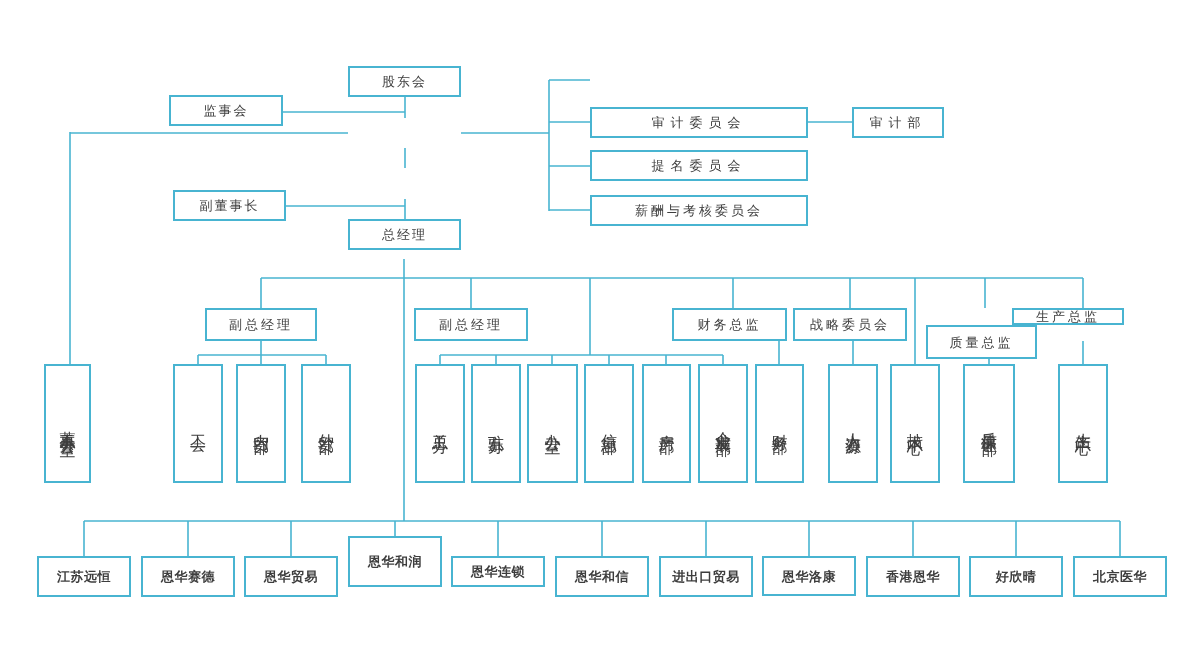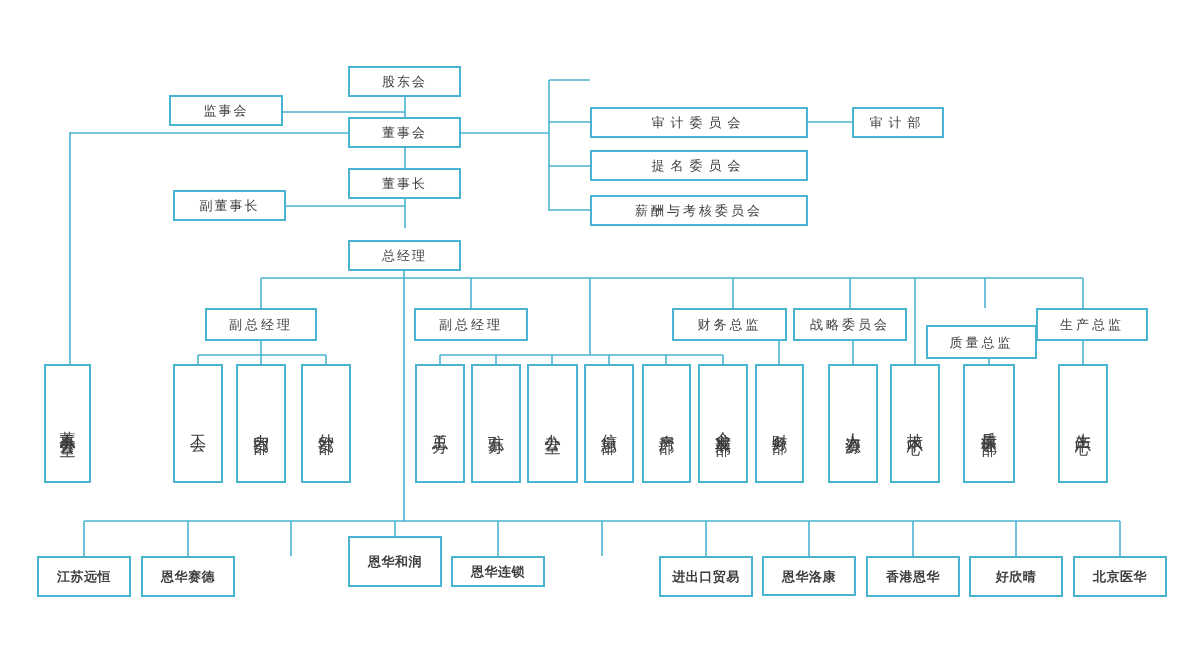--- a/index.html
+++ b/index.html
@@ -94,56 +94,56 @@
     <line x1="602" y1="521" x2="602" y2="556"></line>
     <line x1="706" y1="521" x2="706" y2="556"></line>
     <line x1="809" y1="521" x2="809" y2="556"></line>
     <line x1="913" y1="521" x2="913" y2="556"></line>
     <line x1="1016" y1="521" x2="1016" y2="556"></line>
     <line x1="1120" y1="521" x2="1120" y2="556"></line>
   </svg>
 
   <div class="node" style="left:348px;top:66px;width:113px;height:31px">股东会</div>
   <div class="node" style="left:169px;top:95px;width:114px;height:31px">监事会</div>
-  <div class="node" style="left:348px;top:117px;width:113px;height:31px">董事会</div>
-  <div class="node" style="left:348px;top:168px;width:113px;height:31px">董事长</div>
   <div class="node" style="left:173px;top:190px;width:113px;height:31px">副董事长</div>
-  <div class="node" style="left:348px;top:240px;width:113px;height:31px">总经理</div>
+  <div class="node" style="left:348px;top:219px;width:113px;height:31px">总经理</div>
   <div class="node vert" style="left:44px;top:364px;width:47px;height:119px">董事会办公室</div>
 
   <div class="node sp6" style="left:590px;top:107px;width:218px;height:31px">审计委员会</div>
   <div class="node sp6" style="left:590px;top:150px;width:218px;height:31px">提名委员会</div>
   <div class="node sp3" style="left:590px;top:195px;width:218px;height:31px">薪酬与考核委员会</div>
   <div class="node sp6" style="left:852px;top:107px;width:92px;height:31px">审计部</div>
 
   <div class="node sp3" style="left:205px;top:308px;width:112px;height:33px">副总经理</div>
   <div class="node sp3" style="left:414px;top:308px;width:114px;height:33px">副总经理</div>
   <div class="node sp3" style="left:672px;top:308px;width:115px;height:33px">财务总监</div>
   <div class="node sp3" style="left:793px;top:308px;width:114px;height:33px">战略委员会</div>
   <div class="node sp3" style="left:926px;top:325px;width:111px;height:34px">质量总监</div>
-  <div class="node sp3" style="left:1036px;top:308px;width:112px;height:33px">生产总监</div>
+  <div class="node sp3" style="left:1012px;top:308px;width:112px;height:17px">生产总监</div>
 
   <div class="node vert" style="left:173px;top:364px;width:50px;height:119px">工会</div>
   <div class="node vert" style="left:236px;top:364px;width:50px;height:119px">内贸部</div>
   <div class="node vert" style="left:301px;top:364px;width:50px;height:119px">外贸部</div>
   <div class="node vert" style="left:415px;top:364px;width:50px;height:119px">总工办</div>
   <div class="node vert" style="left:471px;top:364px;width:50px;height:119px">驻京办</div>
   <div class="node vert" style="left:527px;top:364px;width:51px;height:119px">办公室</div>
   <div class="node vert" style="left:584px;top:364px;width:50px;height:119px">信息部</div>
   <div class="node vert" style="left:642px;top:364px;width:49px;height:119px">房产部</div>
   <div class="node vert" style="left:698px;top:364px;width:50px;height:119px">企业发展部</div>
   <div class="node vert" style="left:755px;top:364px;width:49px;height:119px">财务部</div>
   <div class="node vert" style="left:828px;top:364px;width:50px;height:119px">人力资源</div>
   <div class="node vert" style="left:890px;top:364px;width:50px;height:119px">技术中心</div>
   <div class="node vert" style="left:963px;top:364px;width:52px;height:119px">质量保证部</div>
   <div class="node vert" style="left:1058px;top:364px;width:50px;height:119px">生产中心</div>
 
   <div class="node sp0" style="left:37px;top:556px;width:94px;height:41px">江苏远恒</div>
   <div class="node sp0" style="left:141px;top:556px;width:94px;height:41px">恩华赛德</div>
+  <div class="node sp0" style="left:244px;top:556px;width:94px;height:41px">恩华贸易</div>
   <div class="node sp0" style="left:348px;top:536px;width:94px;height:51px">恩华和润</div>
   <div class="node sp0" style="left:451px;top:556px;width:94px;height:31px">恩华连锁</div>
+  <div class="node sp0" style="left:555px;top:556px;width:94px;height:41px">恩华和信</div>
   <div class="node sp0" style="left:659px;top:556px;width:94px;height:41px">进出口贸易</div>
   <div class="node sp0" style="left:762px;top:556px;width:94px;height:40px">恩华洛康</div>
   <div class="node sp0" style="left:866px;top:556px;width:94px;height:41px">香港恩华</div>
   <div class="node sp0" style="left:969px;top:556px;width:94px;height:41px">好欣晴</div>
   <div class="node sp0" style="left:1073px;top:556px;width:94px;height:41px">北京医华</div>
 
 </div>
 
 </body></html>

